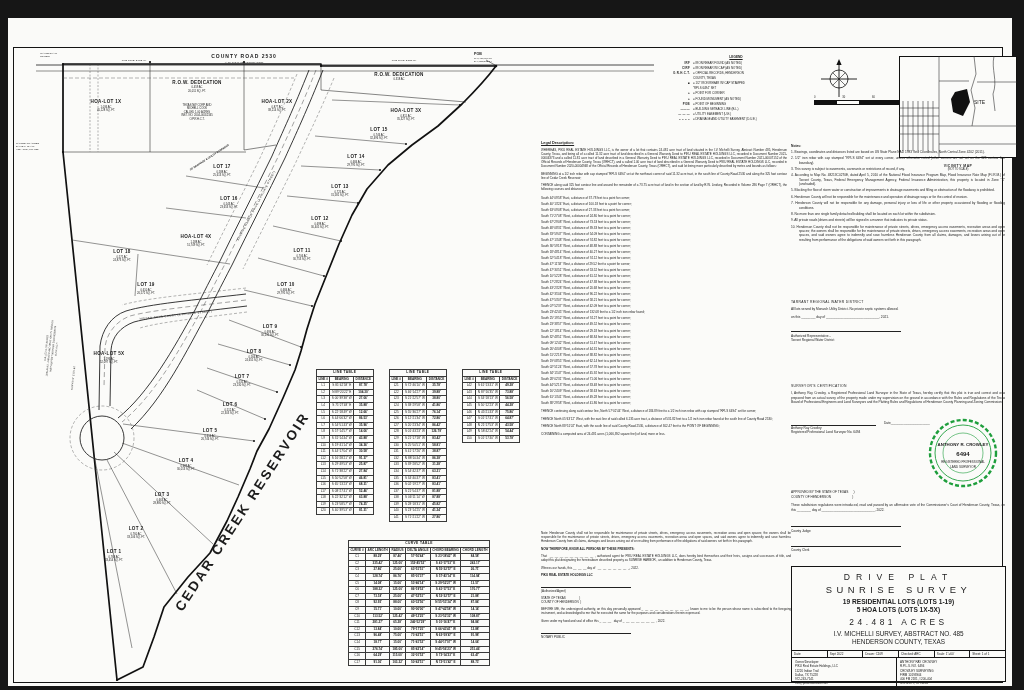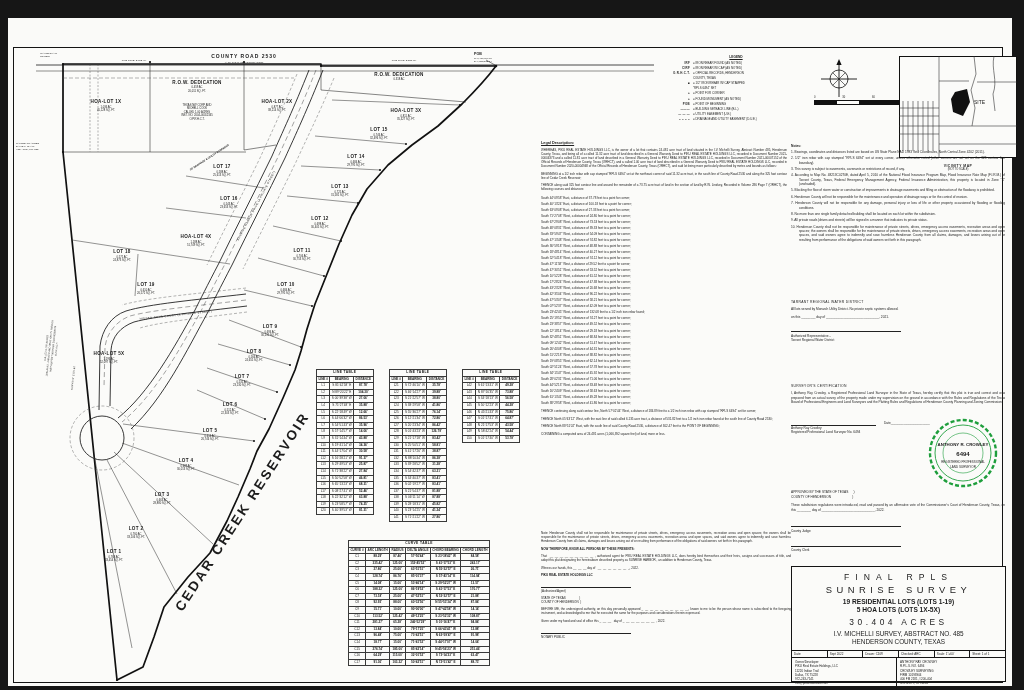--- a/index.html
+++ b/index.html
@@ -995,25 +995,25 @@
     <div class="pre">APPROVED BY THE STATE OF TEXAS      )</div>
     <div class="pre" style="margin-bottom:4px">COUNTY OF HENDERSON                        )</div>
     <div class="para">These subdivision regulations were introduced, read and passed by an affirmative vote of the Commissioner's Court of Henderson County, Texas, on this ________ day of ______________________________, 2022.</div>
     <div style="margin-top:8px"><span class="sigline" style="width:110px"></span></div>
     <div style="margin-bottom:6px">County Judge</div>
     <div><span class="sigline" style="width:110px"></span></div>
     <div>County Clerk</div>
   </div>
 
   <div id="titleblock">
-    <div class="tb-line tb1">FINAL RPLS</div>
+    <div class="tb-line tb1">DRIVE PLAT</div>
     <div class="tb-line tb2">SUNRISE SURVEY</div>
     <div class="tb-line tb3">19 RESIDENTIAL LOTS (LOTS 1-19)</div>
     <div class="tb-line tb4">5 HOA LOTS (LOTS 1X-5X)</div>
-    <div class="tb-line tb5">30.404 ACRES</div>
+    <div class="tb-line tb5">24.481 ACRES</div>
     <div class="tb-line tb6">I.V. MICHELLI SURVEY, ABSTRACT NO. 485</div>
     <div class="tb-line tb7">HENDERSON COUNTY, TEXAS</div>
     <div id="tb-meta">
           <div>Date:</div>
           <div>Sept 2022</div>
           <div>Drawn: CDW</div>
           <div>Checked: ARC</div>
           <div>Scale: 1"=60'</div>
           <div>Sheet: 1 of 1</div>
         </div>

